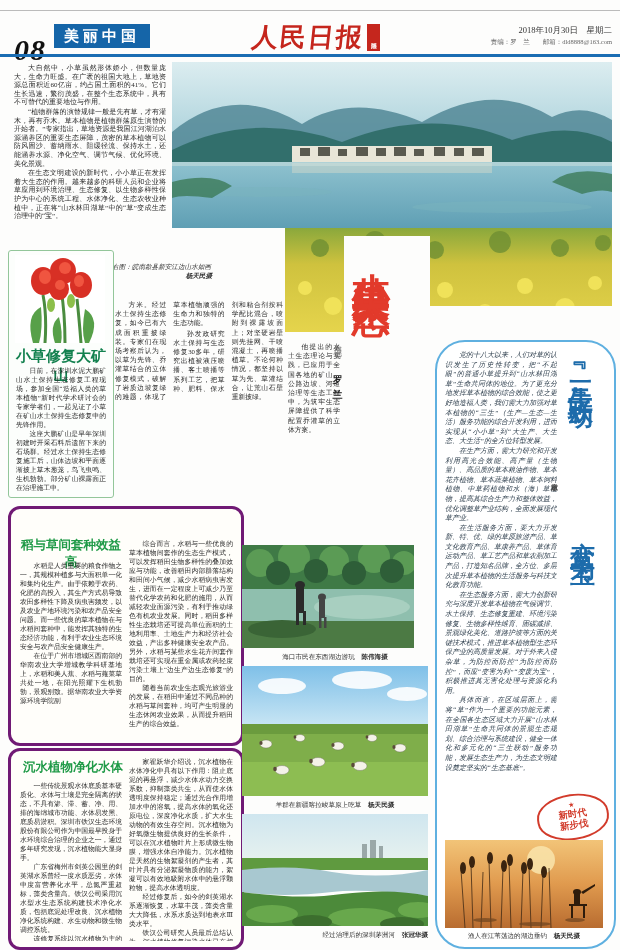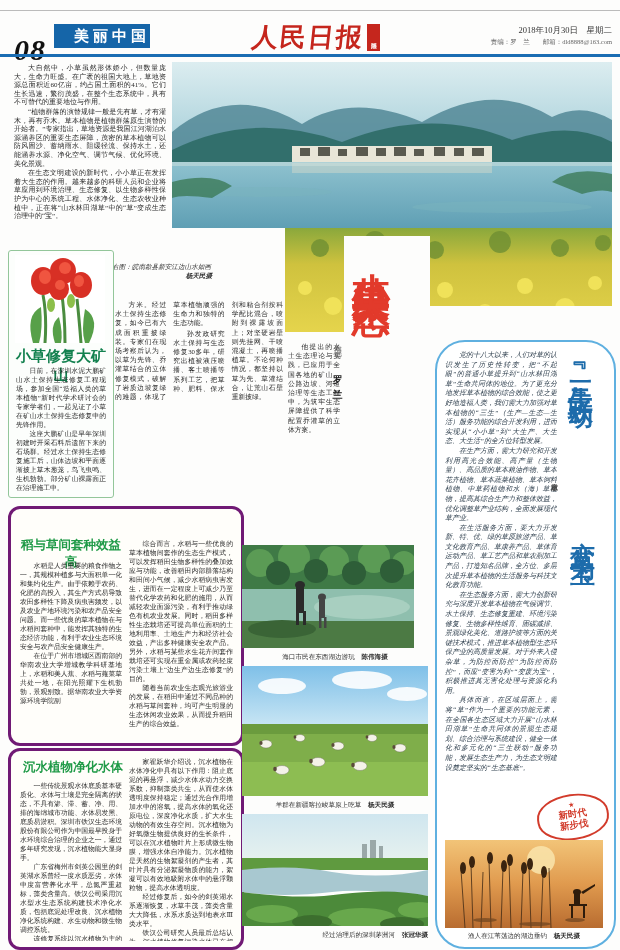--- a/index.html
+++ b/index.html
@@ -46,21 +46,21 @@
   .stamp .star{font-size:7px;display:block;line-height:7px;margin-top:3px;}
   .photo{display:block;}
 </style>
 </head>
 <body>
 
 <div id="page">
 
   <div class="abs" style="left:0;top:10px;width:620px;height:1px;background:#bbb;"></div>
   <div class="abs pageno" style="left:14px;top:16px;">08</div>
-  <div class="abs sectionbox" style="left:54px;top:24px;width:96px;height:24px;text-align:right;">美丽中国</div>
+  <div class="abs sectionbox" style="left:54px;top:24px;width:96px;height:24px;">美丽中国</div>
   <div class="abs" style="left:252px;top:20px;display:flex;align-items:flex-start;">
     <span class="masthead">人民日报</span>
     <span class="edbox" style="width:13px;height:26px;margin-left:3px;margin-top:4px;">海外版</span>
   </div>
   <div class="abs dateline" style="left:420px;top:24px;width:192px;">2018年10月30日　星期二</div>
   <div class="abs editorline" style="left:420px;top:38px;width:192px;">责编：罗　兰　　邮箱：dld8888@163.com</div>
   <div class="abs bluerule" style="left:0;top:54px;width:620px;height:3px;"></div>
 
   <div class="abs bodytext" style="left:14px;top:64px;width:152px;height:190px;">
     <p>大自然中，小草虽然形体娇小，但数量庞大，生命力旺盛。在广袤的祖国大地上，草地资源总面积近60亿亩，约占国土面积的41%。它们生长迅速，繁衍茂盛，在整个生态系统中，具有不可替代的重要地位与作用。</p>

